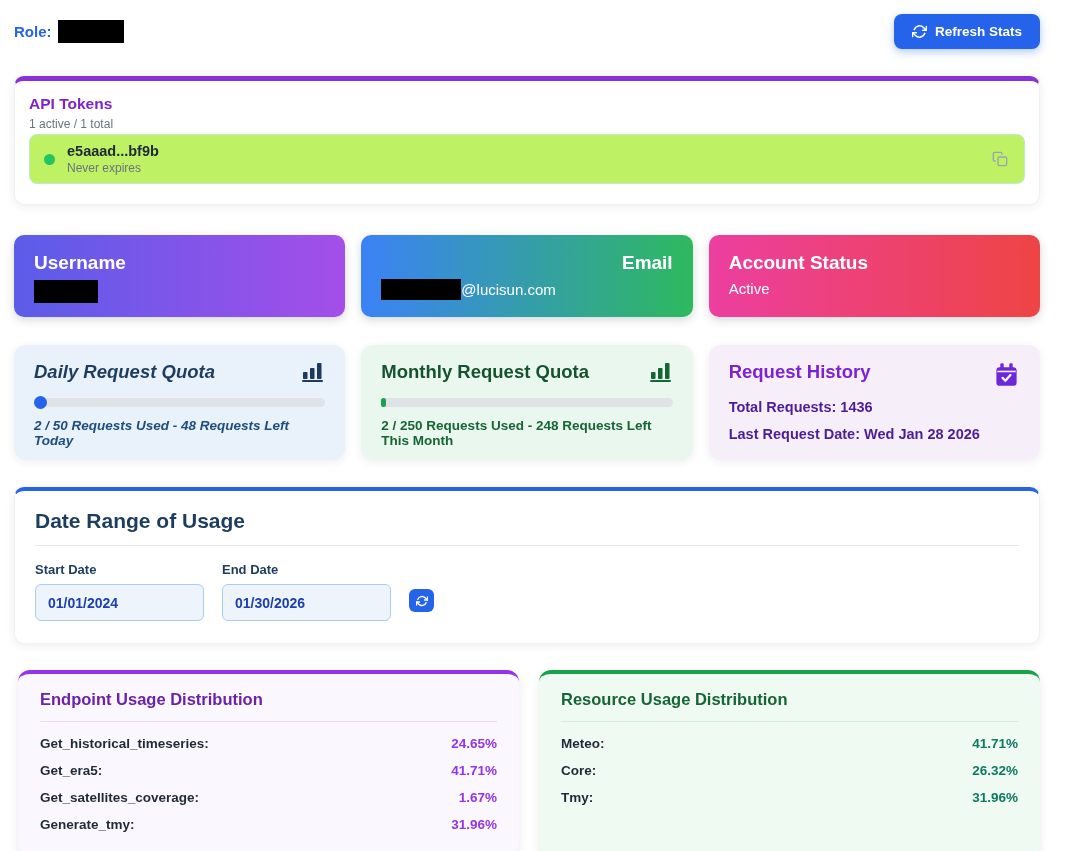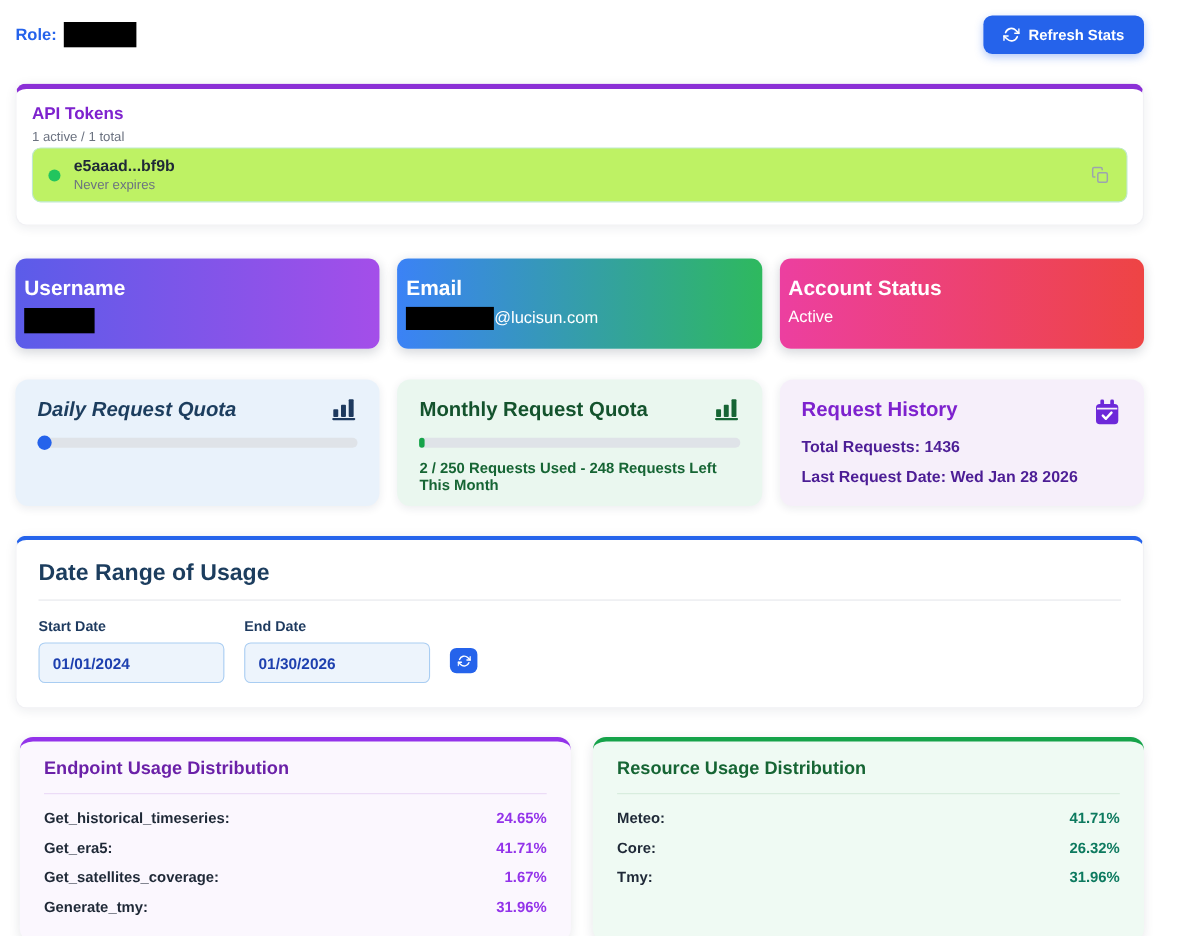--- a/index.html
+++ b/index.html
@@ -27,25 +27,25 @@
   .token-row { margin-top: 3px; background: #bef264; border: 1px solid #bfe9cd; border-radius: 8px;
     padding: 8px 14px; display: flex; align-items: center; justify-content: space-between; min-height: 48px; }
   .token-left { display: flex; align-items: center; gap: 12px; }
   .token-dot { width: 11px; height: 11px; border-radius: 50%; background: #22c55e; }
   .token-name { font-size: 14.5px; font-weight: 700; color: #1f2937; }
   .token-expiry { font-size: 12px; color: #6b7280; margin-top: 2px; }
   .copy-btn { background: none; border: none; cursor: pointer; color: #9ca3af; padding: 2px; }
 
   
   .info-row { display: grid; grid-template-columns: 1fr 1fr 1fr; gap: 16px; margin: 30px 40px 0 14px; }
-  .info-card { border-radius: 10px; padding: 17px 8px; height: 82px; color: #fff;
+  .info-card { border-radius: 10px; padding: 17px 20px; height: 82px; color: #fff;
     box-shadow: 0 3px 10px rgba(30,41,59,.18); }
   .info-card h2 { font-size: 19px; font-weight: 700; }
   .grad-username { background: linear-gradient(to right, #5b5ce9, #a44ee9); }
-  .grad-email { background: linear-gradient(to right, #3b82f6, #2eb95e); }
+  .grad-email { background: linear-gradient(to right, #3b82f6, #2eb95e); text-align: right; }
   .grad-status { background: linear-gradient(to right, #ec3fa0, #ee4444); }
   .redact-username { width: 64px; height: 23px; margin-top: 6px; }
   .email-line { display: flex; align-items: center; margin-top: 5px; font-size: 15px; }
   .redact-email { width: 80px; height: 21px; }
   .status-value { margin-top: 6px; font-size: 15px; }
 
   
   .quota-row { display: grid; grid-template-columns: 1fr 1fr 1fr; gap: 16px; margin: 28px 40px 0 14px; }
   .quota-card { border-radius: 12px; padding: 16px 20px; height: 115px;
     box-shadow: 0 2px 8px rgba(30,41,59,.08); }
@@ -162,20 +162,21 @@
           <rect x="2" y="11" width="4.5" height="7" rx="0.8"></rect>
           <rect x="9" y="7" width="4.5" height="11" rx="0.8"></rect>
           <rect x="16" y="2" width="4.5" height="16" rx="0.8"></rect>
           <rect x="1" y="19" width="21" height="2" rx="1"></rect>
         </svg>
       </span>
     </div>
     <div class="track">
       <span class="thumb-dot"></span>
     </div>
+    <div class="quota-text">2 / 50 Requests Used - 48 Requests Left Today</div>
   </div>
 
   <div class="quota-card quota-monthly">
     <div class="quota-head">
       <div class="quota-title">Monthly Request Quota</div>
       <span>
         <svg width="24" height="22" viewBox="0 0 24 22" fill="#166534">
           <rect x="2" y="11" width="4.5" height="7" rx="0.8"></rect>
           <rect x="9" y="7" width="4.5" height="11" rx="0.8"></rect>
           <rect x="16" y="2" width="4.5" height="16" rx="0.8"></rect>

